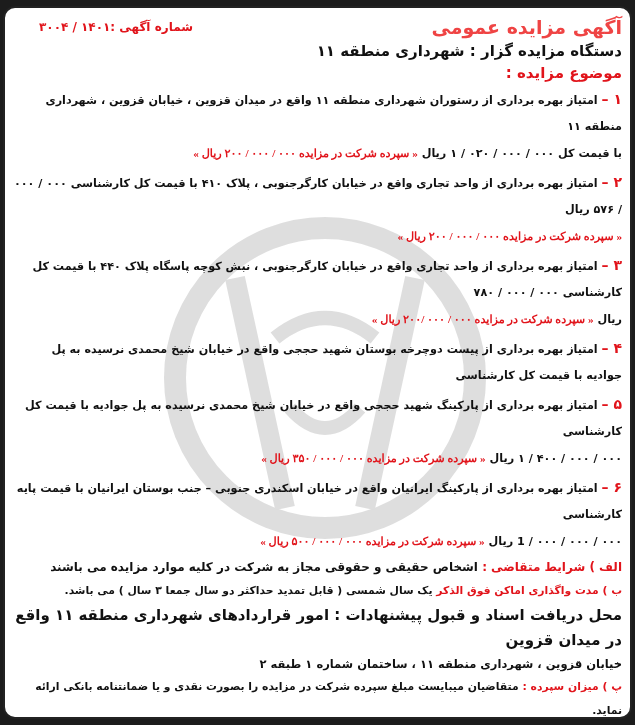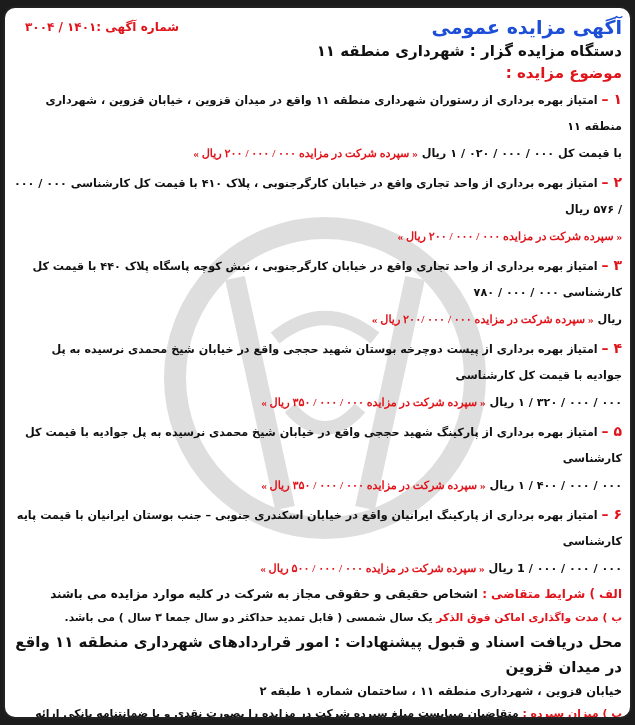--- a/index.html
+++ b/index.html
@@ -9,22 +9,22 @@
       position: absolute; left: 3px; top: 6px; width: 629px; height: 713px;
       background: #ffffff; border: 2px solid #222; border-radius: 12px;
       overflow: hidden; direction: rtl;
     }
     .watermark {
       position: absolute; left: 150px; top: 200px; width: 340px; height: 340px;
       pointer-events: none; opacity: 0.28;
     }
     .content { position: relative; padding: 6px 8px 0 8px; color: #111; }
     .hdr-row { display: flex; justify-content: space-between; align-items: flex-start; }
-    .title { color: #1d4ed8; font-weight: bold; font-size: 19px; line-height: 26px; }
-    .ad-no { color: #e1141b; font-weight: bold; font-size: 12px; margin-top: 6px; margin-left: 12px; }
+    .title { color: #ef4444; font-weight: bold; font-size: 19px; line-height: 26px; }
+    .ad-no { color: #e1141b; font-weight: bold; font-size: 12px; margin-top: 6px; margin-left: 26px; }
     .ad-no span { display: inline-block; }
     .org { font-weight: bold; font-size: 15px; line-height: 22px; }
     .subject { color: #e1141b; font-weight: bold; font-size: 15px; line-height: 22px; }
     .item { font-size: 11.2px; line-height: 26px; font-weight: bold; margin-top: 2px; }
     .item .num { color: #e1141b; font-size: 14px; font-weight: bold; }
     .red { color: #e1141b; font-family: Liberation Serif, serif; }
     .item .line2 { display: block; }
     .cond { font-size: 12px; line-height: 24px; font-weight: bold; }
     .cond.small { font-size: 10.8px; }
     .cond .label { color: #e1141b; }
@@ -69,21 +69,20 @@
 
     <div class="item">
       <span class="num">۳ –</span>
       <span>امتیاز بهره برداری از واحد تجاری واقع در خیابان کارگرجنوبی ، نبش کوچه پاسگاه پلاک ۴۴۰ با قیمت کل کارشناسی ۰۰۰ / ۰۰۰ / ۷۸۰</span>
       <span class="line2"><span>ریال</span> <span class="red">« سپرده شرکت در مزایده ۰۰۰ / ۰۰۰ /۲۰۰ ریال »</span></span>
     </div>
 
     <div class="item">
       <span class="num">۴ –</span>
       <span>امتیاز بهره برداری از پیست دوچرخه بوستان شهید حججی واقع در خیابان شیخ محمدی نرسیده به پل جوادیه با قیمت کل کارشناسی</span>
-      <span class="line2"><span>۰۰۰ / ۰۰۰ / ۳۲۰ / ۱ ریال</span> <span class="red">« سپرده شرکت در مزایده ۰۰۰ / ۰۰۰ / ۳۵۰ ریال »</span></span>
     </div>
 
     <div class="item">
       <span class="num">۵ –</span>
       <span>امتیاز بهره برداری از پارکینگ شهید حججی واقع در خیابان شیخ محمدی نرسیده به پل جوادیه با قیمت کل کارشناسی</span>
       <span class="line2"><span>۰۰۰ / ۰۰۰ / ۴۰۰ / ۱ ریال</span> <span class="red">« سپرده شرکت در مزایده ۰۰۰ / ۰۰۰ / ۳۵۰ ریال »</span></span>
     </div>
 
     <div class="item">
       <span class="num">۶ –</span>

